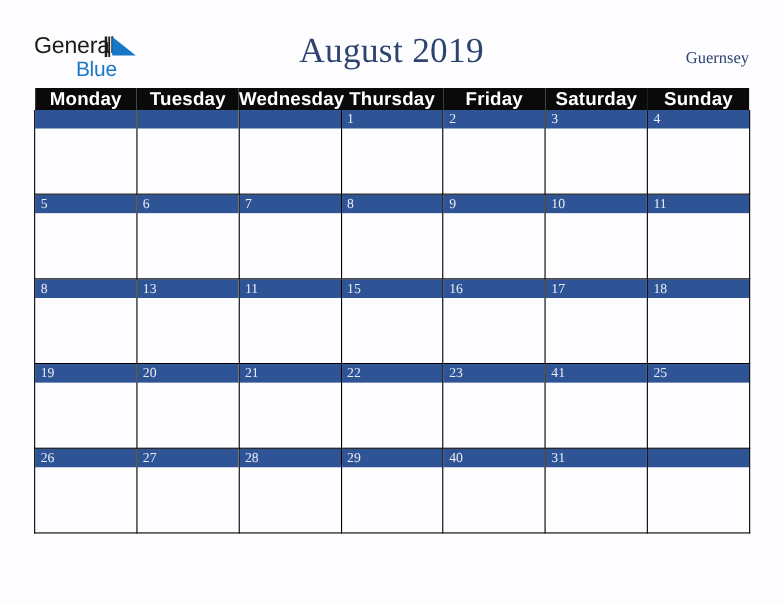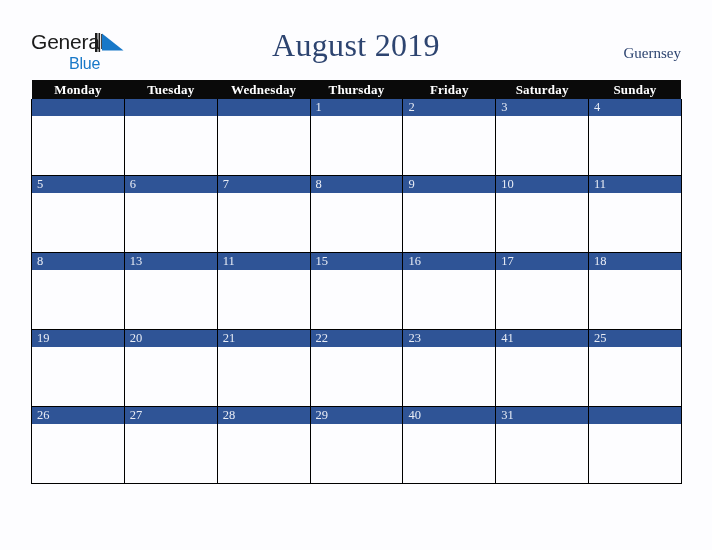--- a/index.html
+++ b/index.html
@@ -52,21 +52,21 @@
     height: 19px;
   }
   .logo-tri svg { display: block; }
   .logo-line2 {
     position: absolute;
     left: 38px;
     top: 21px;
     height: 26px;
     line-height: 26px;
     font-family: "Liberation Sans", sans-serif;
-    font-size: 16px;
+    font-size: 19px;
     color: #1878c8;
     letter-spacing: -0.2px;
     white-space: nowrap;
   }
 
   
   .cal-title {
     position: absolute;
     left: 0;
     top: 27px;
@@ -100,22 +100,22 @@
   table.cal {
     border-collapse: collapse;
     table-layout: fixed;
     width: 650px;
   }
   table.cal col { width: 92.857px; }
 
   thead th {
     background: #0a0a0a;
     color: #ffffff;
-    font-family: Liberation Serif, serif;
-    font-size: 13px;
+    font-family: Liberation Sans, sans-serif;
+    font-size: 17px;
     font-weight: bold;
     height: 19px;
     padding: 0;
     text-align: center;
     border: none;
     letter-spacing: 0.2px;
   }
 
   tbody td {
     padding: 0;

